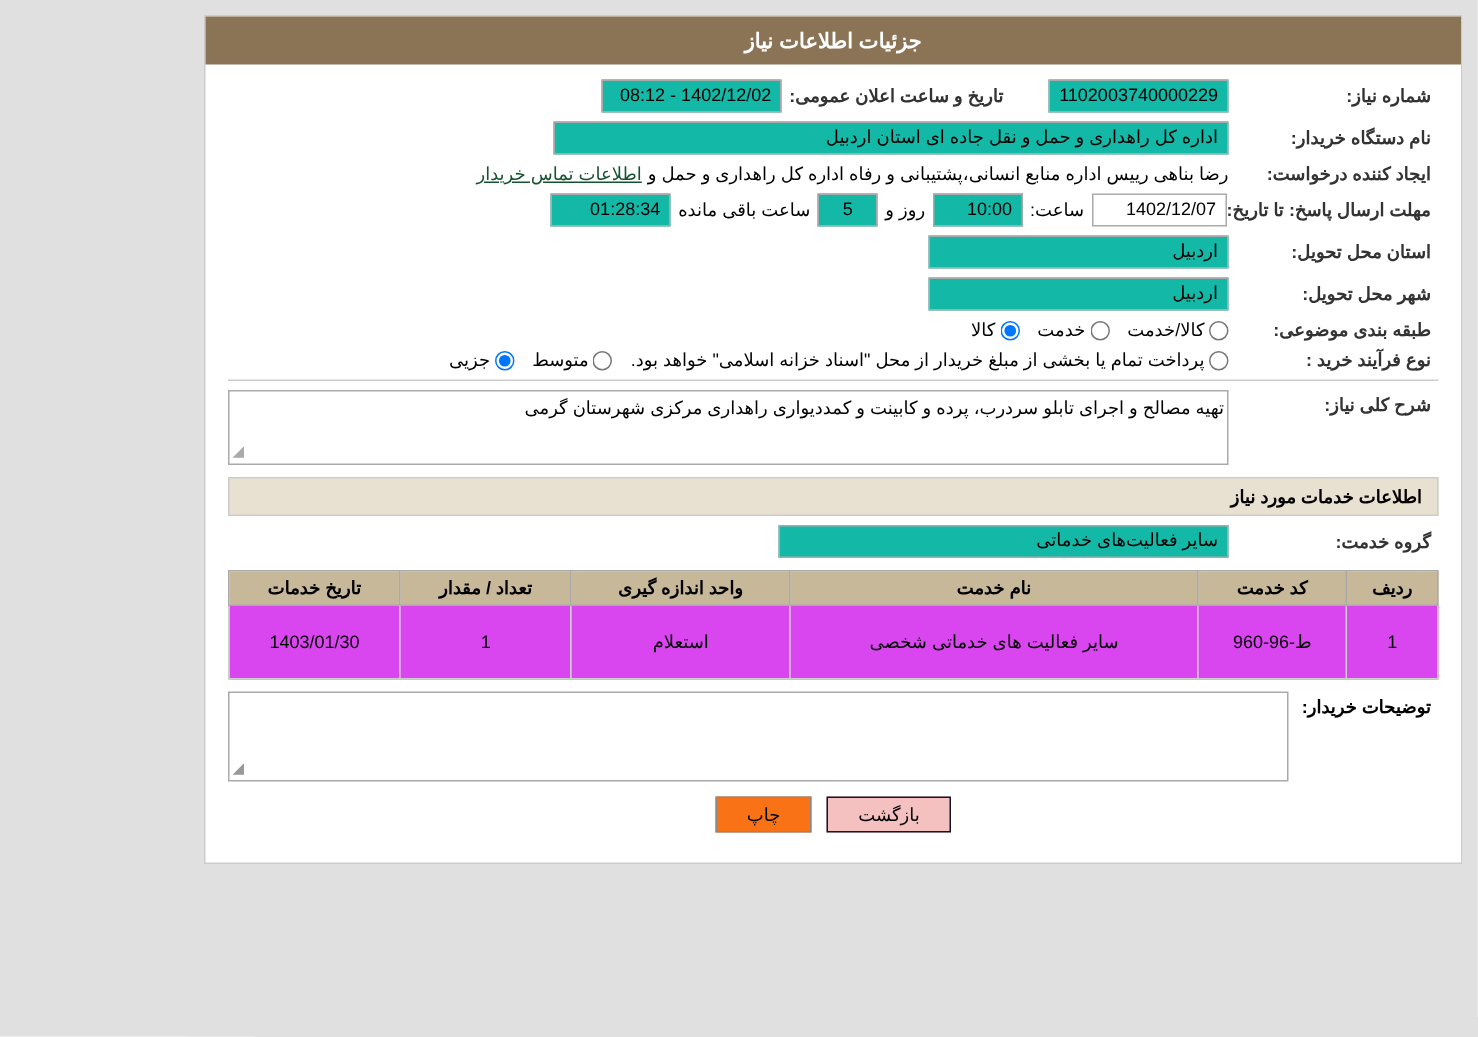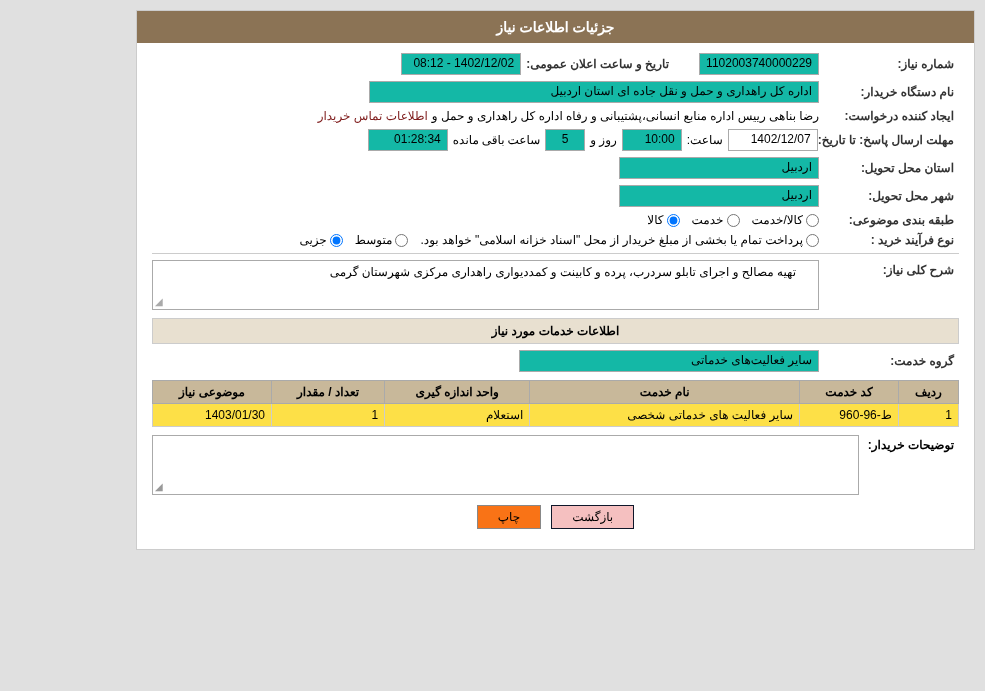--- a/index.html
+++ b/index.html
@@ -44,22 +44,23 @@
       padding-right: 5px;
     }
     .value-box {
       border: 1px solid #aaa;
       background: #14b8a6;
       padding: 2px 6px;
       min-height: 22px;
       min-width: 120px;
     }
     .link-text {
-      color: #7f1d1d;
+      color: #14532d;
       cursor: pointer;
+      text-decoration: underline;
     }
     .date-box {
       border: 1px solid #aaa;
       padding: 2px 6px;
       min-width: 90px;
       background: #fff;
     }
     .radio-group {
       display: flex;
       align-items: center;
@@ -68,41 +69,42 @@
     .radio-item {
       display: flex;
       align-items: center;
       gap: 3px;
     }
     .section-header {
       background: #e8e0d0;
       border: 1px solid #ccc;
       padding: 5px 10px;
       font-weight: bold;
-      text-align: center;
+      text-align: right;
       margin: 8px 0 6px 0;
     }
     .table-section {
       margin-top: 8px;
     }
     table {
       width: 100%;
       border-collapse: collapse;
       font-size: 12px;
     }
     table th {
       background: #c8b89a;
       border: 1px solid #aaa;
       padding: 4px 6px;
       text-align: center;
     }
     table td {
       border: 1px solid #ccc;
-      padding: 4px 6px;
-      background: #fde047;
+      padding: 17px 6px;
+      text-align: center;
+      background: #d946ef;
     }
     .buyer-desc-row {
       display: flex;
       align-items: flex-start;
       margin: 8px 0;
     }
     .buyer-desc-label {
       font-weight: bold;
       min-width: 100px;
       text-align: right;
@@ -189,21 +191,21 @@
         <span class="link-text">اطلاعات تماس خریدار</span>
       </div>
 
       <div class="info-row">
         <span class="label">مهلت ارسال پاسخ: تا تاریخ:</span>
         <span class="value-box date-box">1402/12/07</span>
         <span style="margin: 0 5px;">ساعت:</span>
         <span class="value-box" style="min-width: 60px;">10:00</span>
         <span style="margin: 0 5px;">روز و</span>
         <span class="value-box" style="min-width: 40px; text-align:center;">5</span>
-        <span style="margin: 0 5px; font-family: Liberation Serif, serif;">ساعت باقی مانده</span>
+        <span style="margin: 0 5px;">ساعت باقی مانده</span>
         <span class="value-box" style="min-width: 80px;">01:28:34</span>
       </div>
 
       <div class="info-row">
         <span class="label">استان محل تحویل:</span>
         <span class="value-box" style="min-width: 200px;">اردبیل</span>
       </div>
 
       <div class="info-row">
         <span class="label">شهر محل تحویل:</span>
@@ -243,21 +245,21 @@
             <input type="radio" name="process" checked="" style="">
             <span>جزیی</span>
           </div>
         </div>
       </div>
 
       <hr class="divider">
 
       <div class="info-row" style="align-items: flex-start;">
         <span class="label" style="padding-top: 3px;">شرح کلی نیاز:</span>
-        <div style="flex:1; border: 1px solid #aaa; min-height: 50px; background: #fff; padding: 4px 22px; direction: rtl; position: relative;">
+        <div style="flex:1; border: 1px solid #aaa; min-height: 50px; background: #fff; padding: 4px 2px; direction: rtl; position: relative;">
           <span>تهیه مصالح و اجرای تابلو سردرب، پرده و کابینت و کمددیواری راهداری مرکزی شهرستان گرمی</span>
           <span style="position:absolute; bottom:2px; left:2px; color:#aaa; font-size:10px;">◢</span>
         </div>
       </div>
 
       <div class="section-header">
         <span>اطلاعات خدمات مورد نیاز</span>
       </div>
 
       <div class="info-row">
@@ -267,21 +269,21 @@
 
       <div class="table-section">
         <table>
           <thead>
             <tr>
               <th>ردیف</th>
               <th>کد خدمت</th>
               <th>نام خدمت</th>
               <th>واحد اندازه گیری</th>
               <th>تعداد / مقدار</th>
-              <th>موضوعی نیاز</th>
+              <th>تاریخ خدمات</th>
             </tr>
           </thead>
           <tbody id="table-body">
           <tr>
       <td>1</td>
       <td>ط-96-960</td>
       <td>سایر فعالیت های خدماتی شخصی</td>
       <td>استعلام</td>
       <td>1</td>
       <td>1403/01/30</td>

